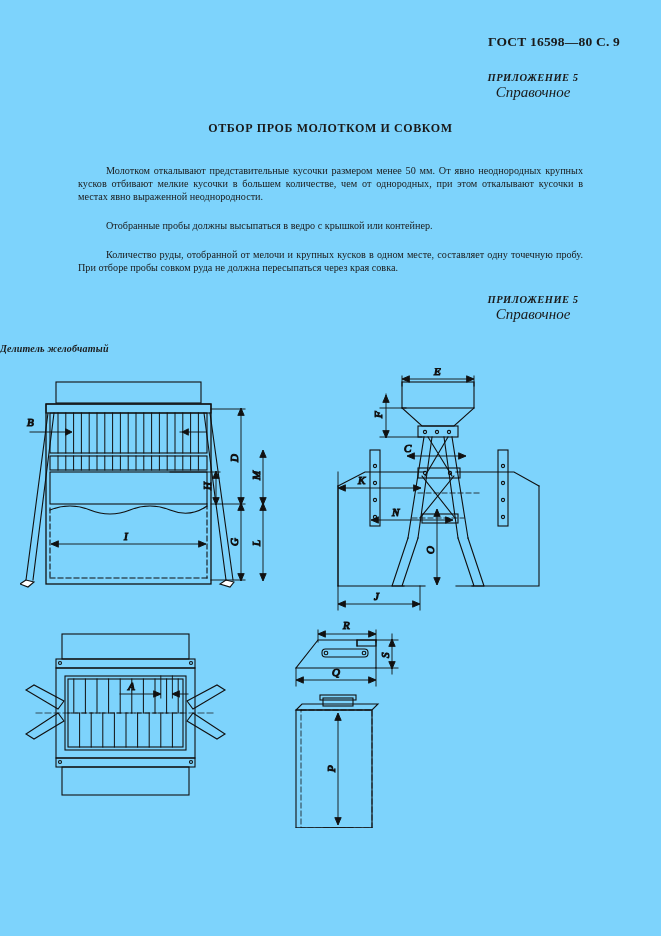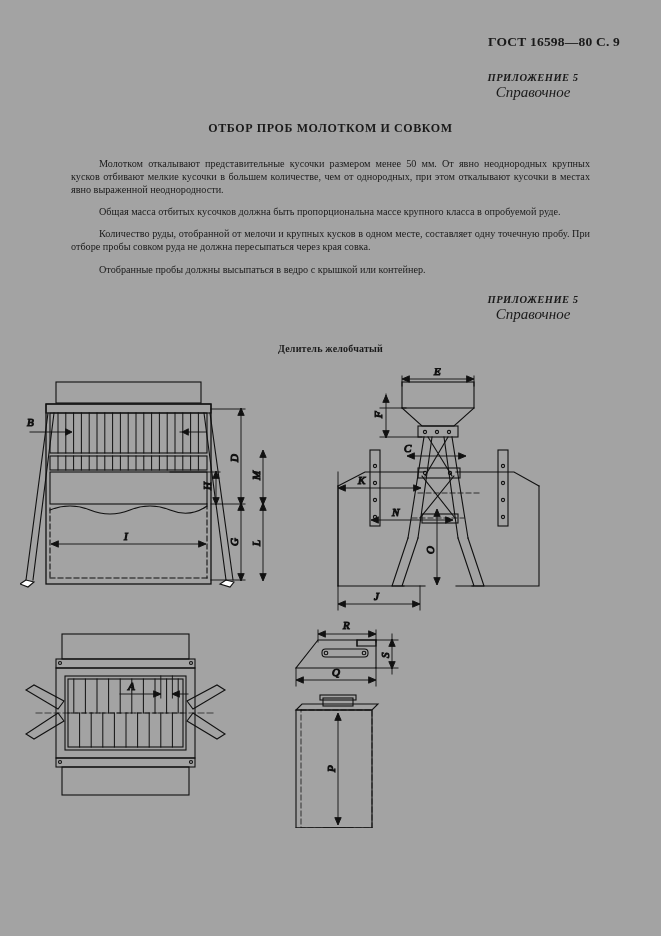--- a/index.html
+++ b/index.html
@@ -12,21 +12,21 @@
     height: 936px;
     position: relative;
     font-family: "Liberation Serif", "DejaVu Serif", serif;
     color: #1a1a1a;
     overflow: hidden;
   }
 
   .page {
     position: absolute;
     inset: 0;
-    background: #a3a3a3;
+    background: #7dd3fc;
   }
 
   
   .page-header {
     position: absolute;
     top: 34px;
     right: 41px;
     font-size: 13.5px;
     font-weight: bold;
     letter-spacing: 0.2px;
@@ -72,34 +72,34 @@
   .body-text {
     position: absolute;
     top: 148px;
     left: 62px;
     width: 537px;
     font-size: 10.2px;
     line-height: 13.1px;
     text-align: justify;
   }
   .body-text p {
-    margin: 9px;
+    margin: 16px;
     text-indent: 28px;
   }
 
   
   .figure-caption {
     position: absolute;
     top: 343px;
     left: 0;
     width: 661px;
-    text-align: center;
     font-weight: bold;
     font-size: 10px;
     letter-spacing: 0.2px;
+    font-style: italic;
   }
 
   
   .drawing {
     position: absolute;
     top: 368px;
     left: 20px;
     width: 620px;
     height: 460px;
   }
@@ -121,23 +121,22 @@
 
   <div class="appendix" id="appendix-4">
     <div class="app-title">ПРИЛОЖЕНИЕ 5</div>
     <div class="app-sub">Справочное</div>
   </div>
 
   <div class="section-heading">ОТБОР ПРОБ МОЛОТКОМ И СОВКОМ</div>
 
   <div class="body-text">
     <p>Молотком откалывают представительные кусочки размером менее 50 мм. От явно неоднородных крупных кусков отбивают мелкие кусочки в большем количестве, чем от однородных, при этом откалывают кусочки в местах явно выраженной неоднородности.</p>
-    <p>Общая масса отбитых кусочков должна быть пропорциональна массе крупного класса в опробуемой руде.</p>
+    <p>Отобранные пробы должны высыпаться в ведро с крышкой или контейнер.</p>
     <p>Количество руды, отобранной от мелочи и крупных кусков в одном месте, составляет одну точечную пробу. При отборе пробы совком руда не должна пересыпаться через края совка.</p>
-    <p>Отобранные пробы должны высыпаться в ведро с крышкой или контейнер.</p>
   </div>
 
   <div class="appendix" id="appendix-5">
     <div class="app-title">ПРИЛОЖЕНИЕ 5</div>
     <div class="app-sub">Справочное</div>
   </div>
 
   <div class="figure-caption">Делитель желобчатый</div>
 
   <div class="drawing">

